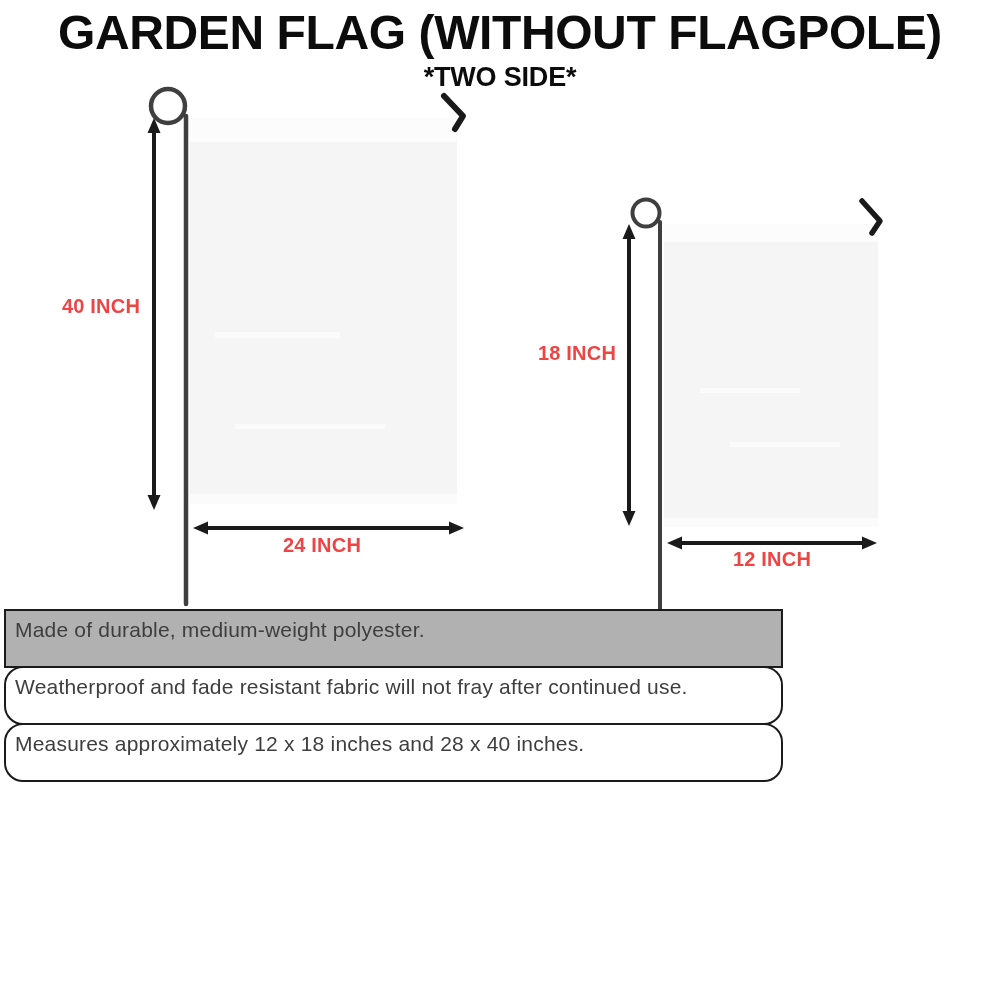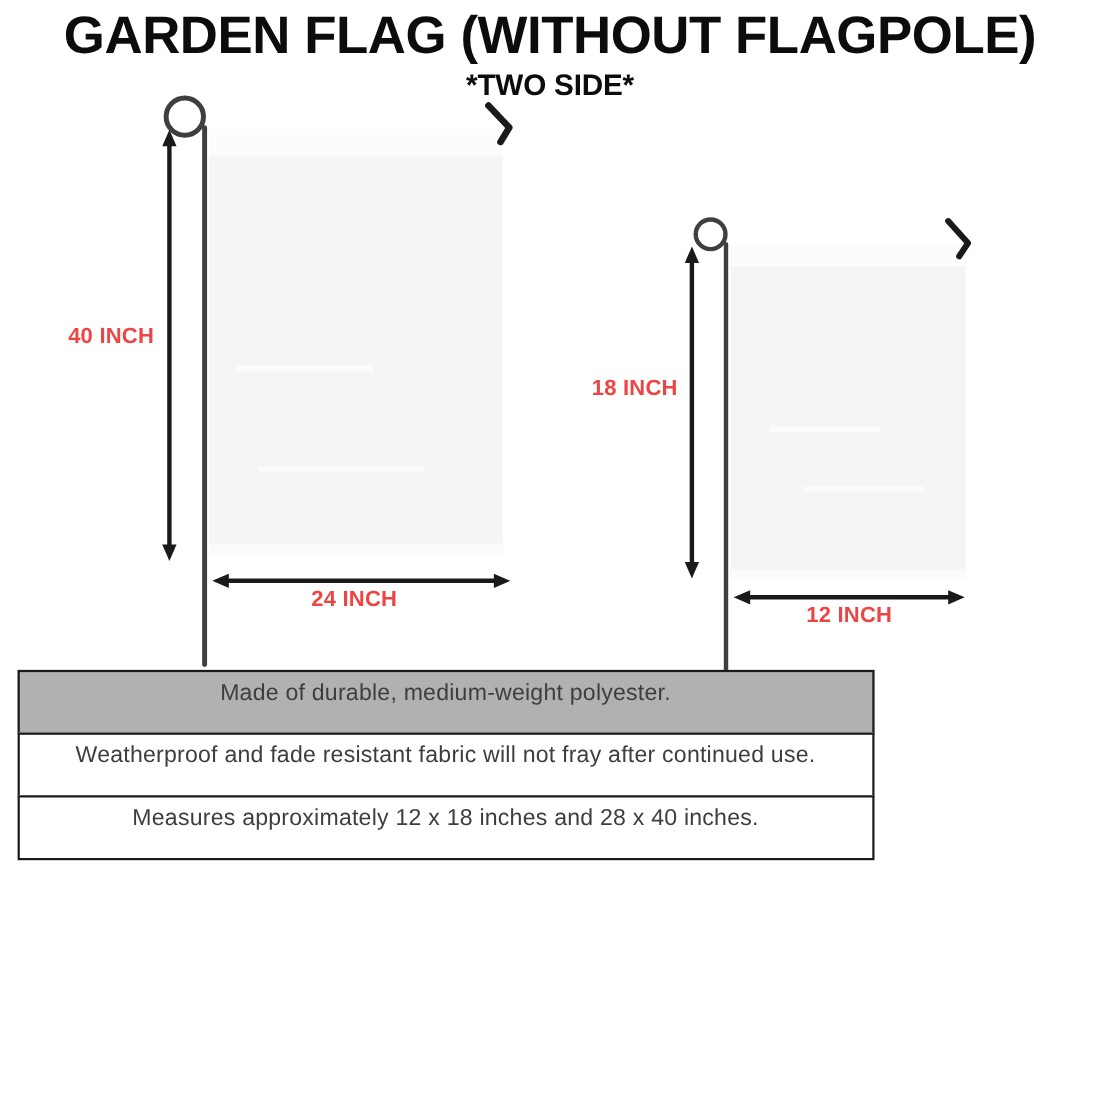--- a/index.html
+++ b/index.html
@@ -50,32 +50,32 @@
     text-align:center;
     width:160px;
     white-space:nowrap;
   }
   .lbl-large-height{left:21px;top:295px;width:160px;}
   .lbl-large-width{left:242px;top:534px;}
   .lbl-small-height{left:497px;top:342px;}
   .lbl-small-width{left:692px;top:548px;}
 
   
-  .specs{position:absolute;top:609px;left:16px;width:779px;text-align:center;}
+  .specs{position:absolute;top:609px;left:4px;width:779px;}
   .spec-row{
     width:779px;
     height:59px;
     border:2px solid var(--table-border);
     padding:6px 10px 0 9px;
     font-size:21px;
     letter-spacing:0.2px;
     color:var(--spec-text);
     line-height:1.25;
   }
-  .spec-row + .spec-row{margin-top:-2px;}
+  .spec-row + .spec-row{margin-top:-2px;border-radius:19px;}
   .spec-row.gray{background:var(--row-gray);}
   .spec-row.white{background:var(--row-white);}
 </style>
 </head>
 <body>
 
 <div class="page">
 
   <header class="title-block">
     <div class="title-line1">GARDEN FLAG (WITHOUT FLAGPOLE)</div>

